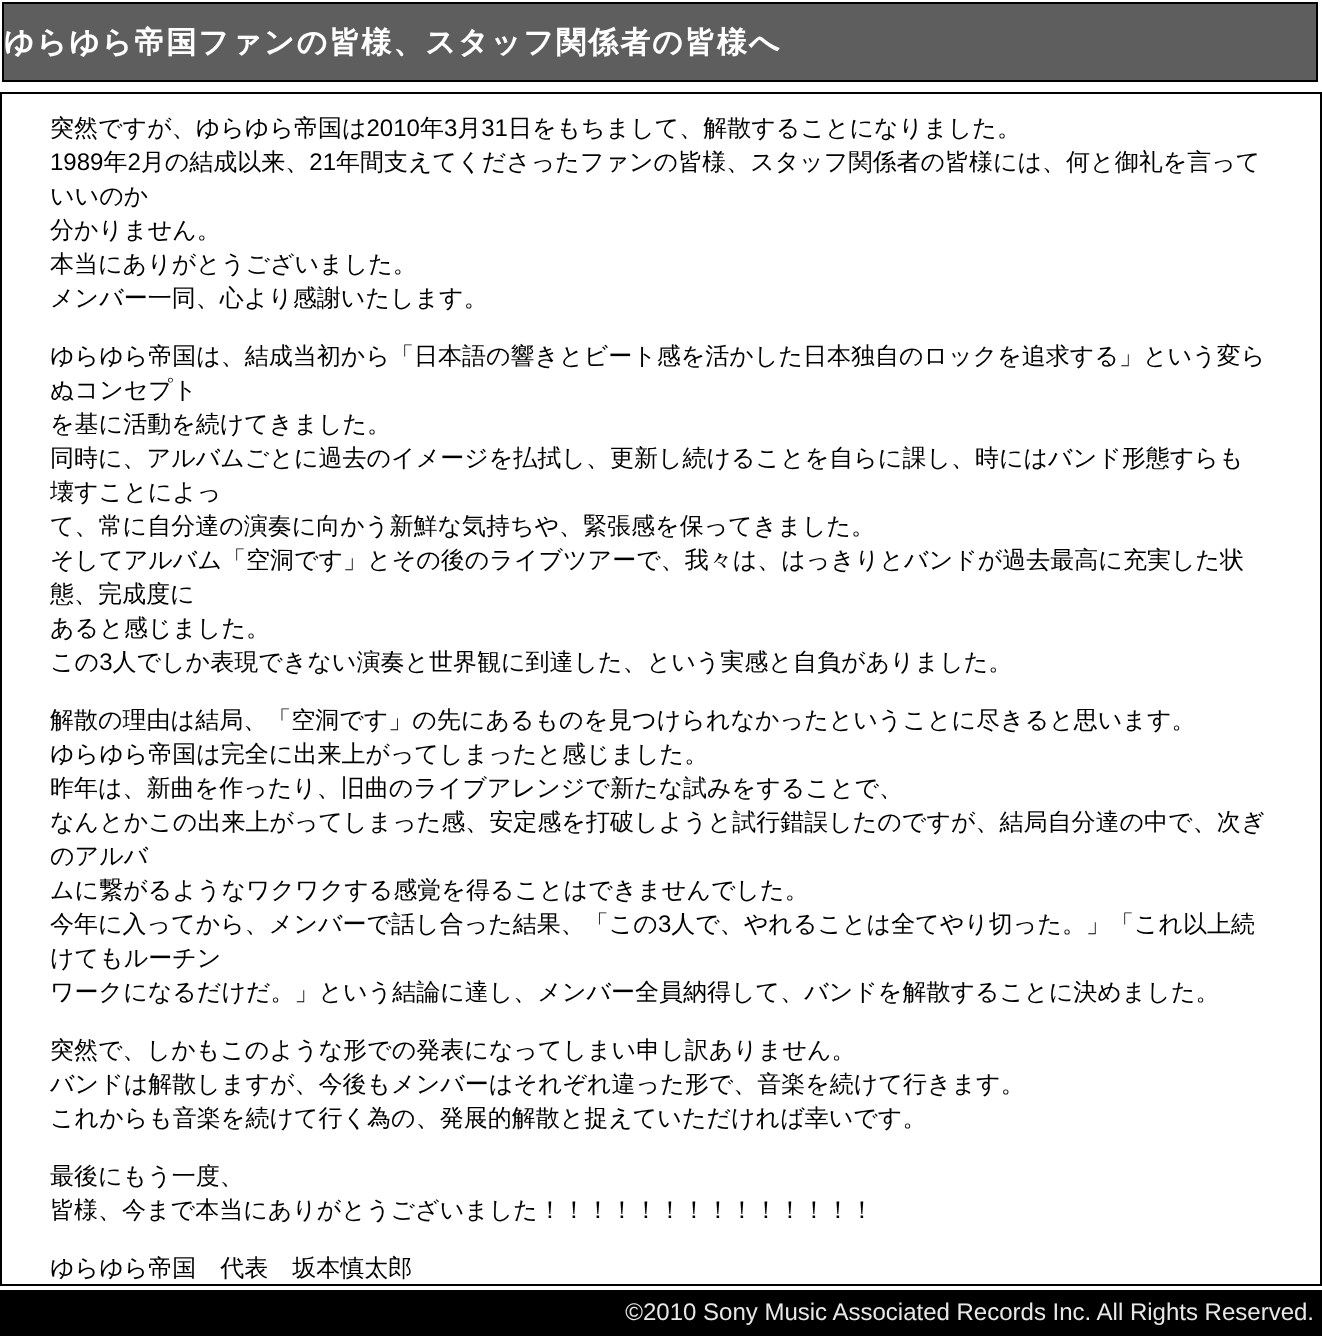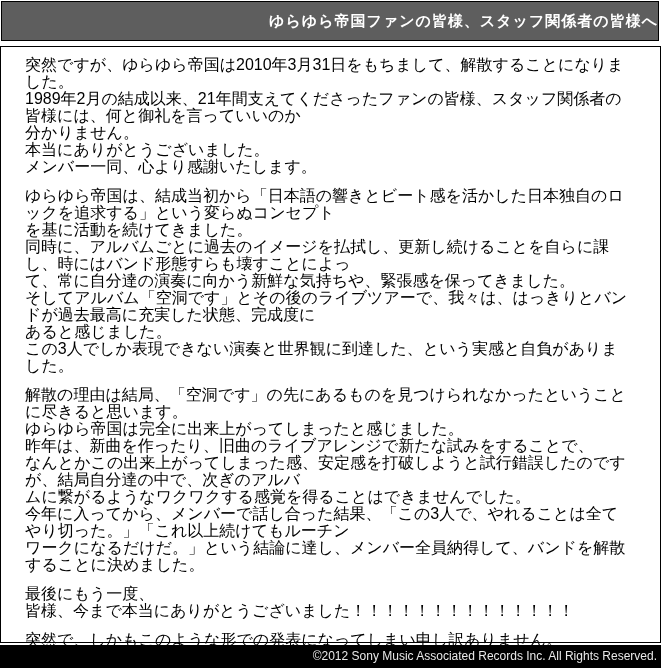--- a/index.html
+++ b/index.html
@@ -27,34 +27,34 @@
     top: 1px; left: 1px; right: 2px;
     height: 38px;
     background: var(--header-bg);
     border: 1px solid var(--border-color);
     color: var(--header-text);
     font-size: 15px;
     font-weight: bold;
     letter-spacing: 1px;
     display: flex;
     align-items: center;
-    justify-content: flex-end;
+    justify-content: flex-start;
   }
   .content {
     position: absolute;
     top: 46px; left: 0; right: 0;
     height: 597px;
     box-sizing: border-box;
     background: var(--page-bg);
     border: 1px solid var(--border-color);
     padding: 9px 24px 0 24px;
   }
   .para {
     margin: 0 3px 12px 0;
-    font-size: 16px;
+    font-size: 12px;
     line-height: 17px;
     color: var(--text-color);
     white-space: pre-line;
   }
   .para.signature { margin-bottom: 0; }
   .footer {
     position: absolute;
     left: 0; right: 0; bottom: 0;
     height: 23px;
     box-sizing: border-box;
@@ -86,24 +86,24 @@
 そしてアルバム「空洞です」とその後のライブツアーで、我々は、はっきりとバンドが過去最高に充実した状態、完成度に
 あると感じました。
 この3人でしか表現できない演奏と世界観に到達した、という実感と自負がありました。</div>
   <div class="para">解散の理由は結局、「空洞です」の先にあるものを見つけられなかったということに尽きると思います。
 ゆらゆら帝国は完全に出来上がってしまったと感じました。
 昨年は、新曲を作ったり、旧曲のライブアレンジで新たな試みをすることで、
 なんとかこの出来上がってしまった感、安定感を打破しようと試行錯誤したのですが、結局自分達の中で、次ぎのアルバ
 ムに繋がるようなワクワクする感覚を得ることはできませんでした。
 今年に入ってから、メンバーで話し合った結果、「この3人で、やれることは全てやり切った。」「これ以上続けてもルーチン
 ワークになるだけだ。」という結論に達し、メンバー全員納得して、バンドを解散することに決めました。</div>
-  <div class="para">最後にもう一度、
-皆様、今まで本当にありがとうございました！！！！！！！！！！！！！！</div>
   <div class="para">突然で、しかもこのような形での発表になってしまい申し訳ありません。
 バンドは解散しますが、今後もメンバーはそれぞれ違った形で、音楽を続けて行きます。
 これからも音楽を続けて行く為の、発展的解散と捉えていただければ幸いです。</div>
+  <div class="para">最後にもう一度、
+皆様、今まで本当にありがとうございました！！！！！！！！！！！！！！</div>
   <div class="para signature">ゆらゆら帝国　代表　坂本慎太郎</div>
 
 </div>
 
 <div class="footer">
-  <span>©2012 Sony Music Associated Records Inc. All Rights Reserved.</span>
+  <span>©2010 Sony Music Associated Records Inc. All Rights Reserved.</span>
 </div>
 
 </body></html>

